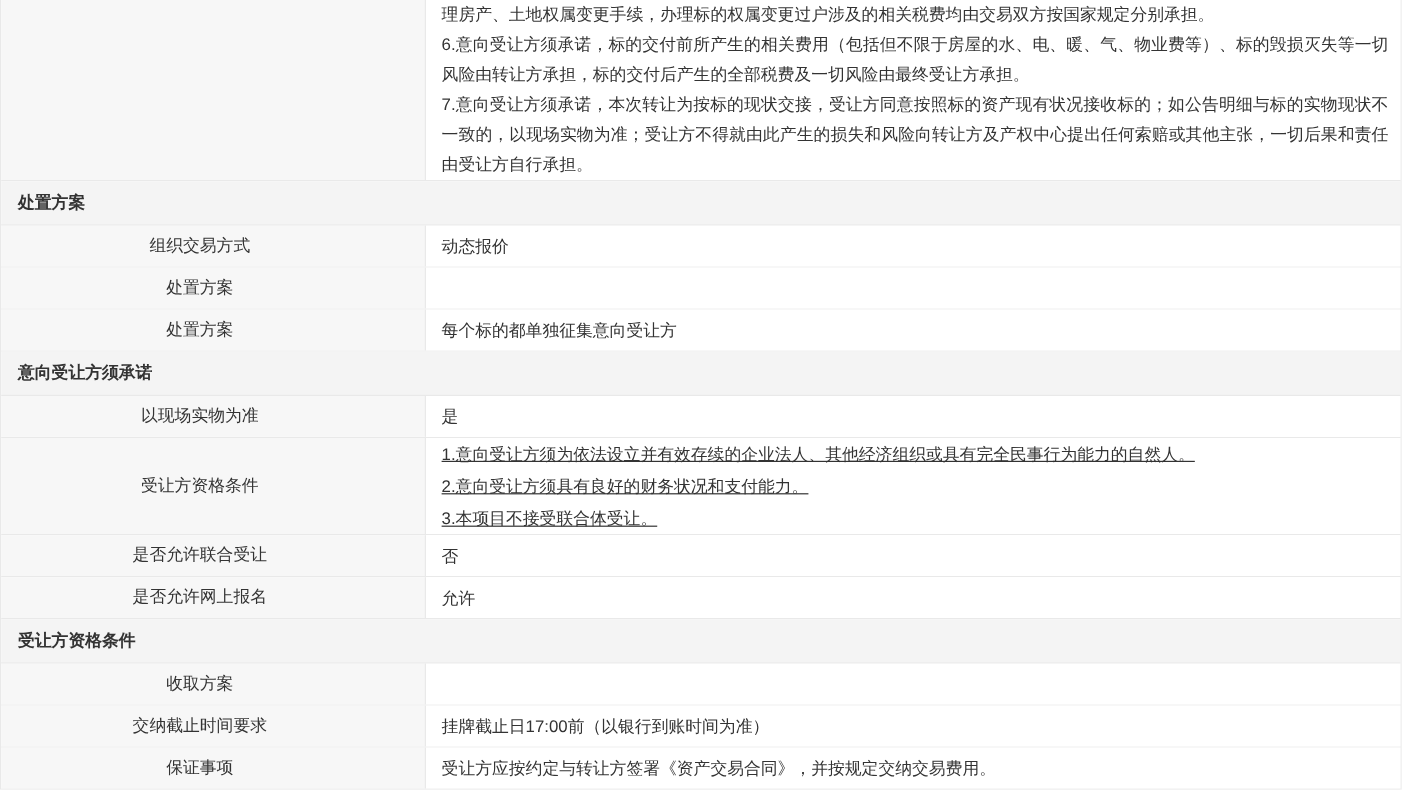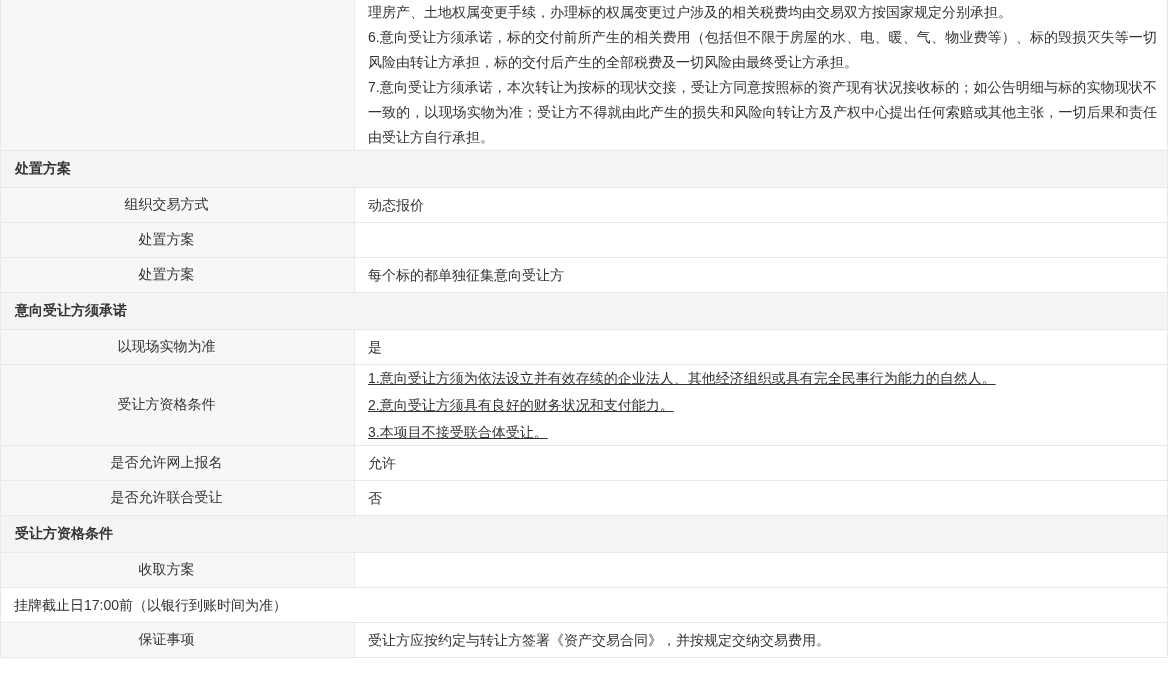--- a/index.html
+++ b/index.html
@@ -102,45 +102,46 @@
   <div class="trow row-qual">
     <div class="label-cell">受让方资格条件</div>
     <div class="value-cell">
       <div class="qline">1.意向受让方须为依法设立并有效存续的企业法人、其他经济组织或具有完全民事行为能力的自然人。</div>
       <div class="qline">2.意向受让方须具有良好的财务状况和支付能力。</div>
       <div class="qline">3.本项目不接受联合体受让。</div>
     </div>
   </div>
 
   <div class="trow row-h">
-    <div class="label-cell">是否允许网上报名</div>
+    <div class="label-cell">是否允许联合受让</div>
     <div class="value-cell">
-      <div class="single-val">允许</div>
+      <div class="single-val">否</div>
     </div>
   </div>
 
   <div class="trow row-h">
-    <div class="label-cell">是否允许联合受让</div>
+    <div class="label-cell">是否允许网上报名</div>
     <div class="value-cell">
-      <div class="single-val">否</div>
+      <div class="single-val">允许</div>
     </div>
   </div>
 
   <div class="section-header">
     <span>受让方资格条件</span>
   </div>
 
   <div class="trow row-h">
     <div class="label-cell">收取方案</div>
     <div class="value-cell">
       <div class="single-val"></div>
     </div>
   </div>
 
   <div class="trow row-h">
+    <div class="label-cell">交纳截止时间要求</div>
     <div class="value-cell">
       <div class="single-val">挂牌截止日17:00前（以银行到账时间为准）</div>
     </div>
   </div>
 
   <div class="trow row-h">
     <div class="label-cell">保证事项</div>
     <div class="value-cell">
       <div class="single-val">受让方应按约定与转让方签署《资产交易合同》，并按规定交纳交易费用。</div>
     </div>

